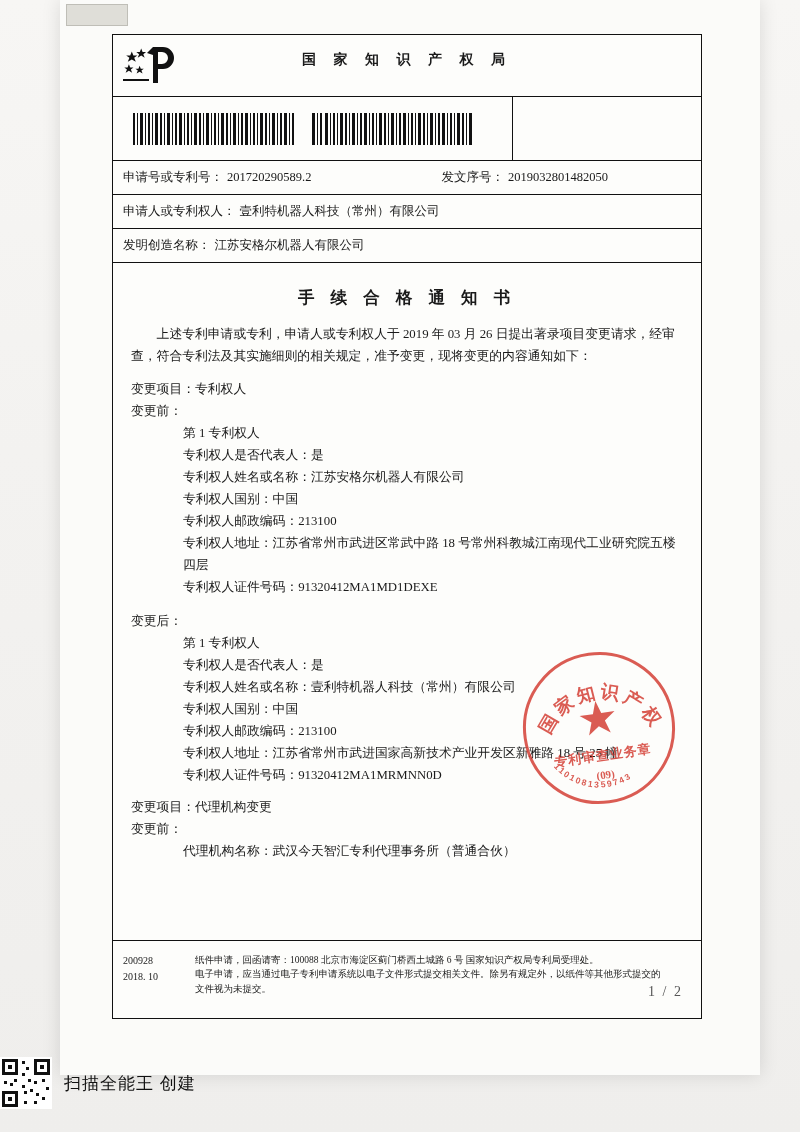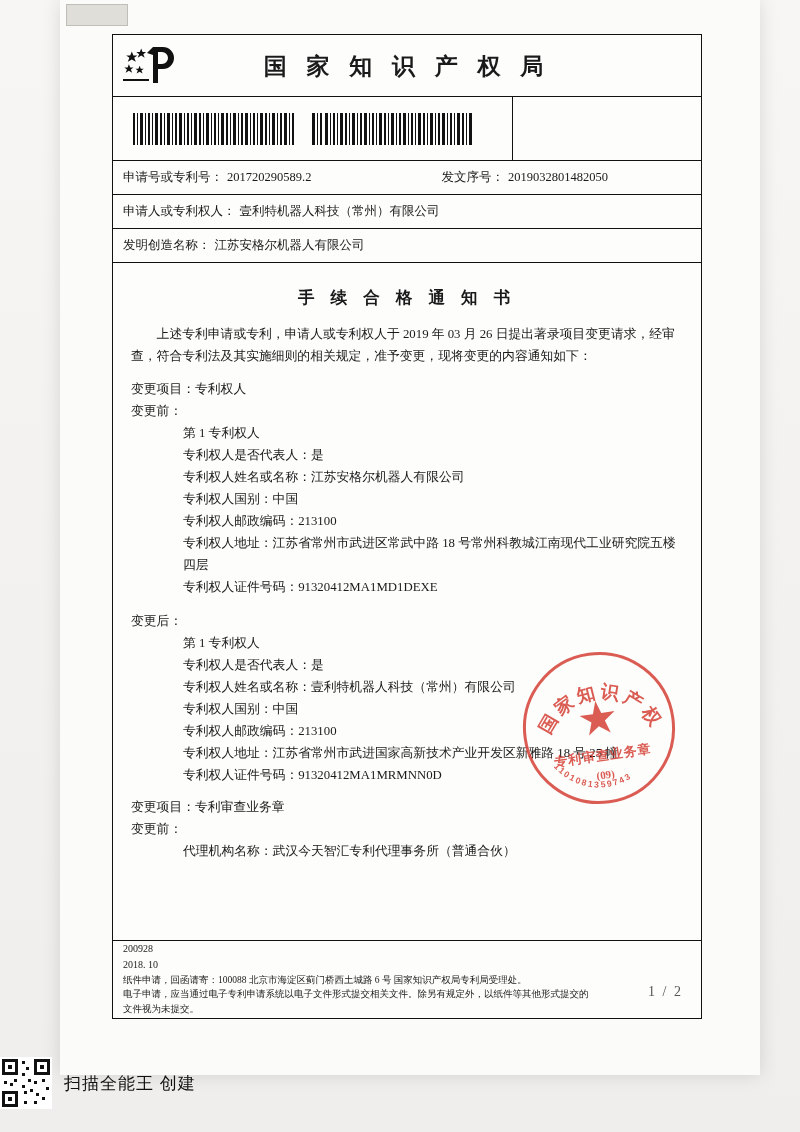--- a/index.html
+++ b/index.html
@@ -32,21 +32,21 @@
     left: 112px; top: 34px;
     width: 590px; height: 985px;
     border: 1.6px solid #111;
     background: #fdfdfb;
   }
   
   .hdr { height: 62px; border-bottom: 1.6px solid #111; position: relative; }
   .logo { position:absolute; left:10px; top:8px; width:64px; height:46px; }
   .hdr-title {
     position:absolute; left:0; right:0; top:16px;
-    text-align:center; font-size: 23px; letter-spacing: 7px;
+    text-align:center; font-size: 14px; letter-spacing: 7px;
     font-weight: 700; font-family: "Liberation Serif", serif;
   }
   
   .addr-row { display:flex; border-bottom:1.6px solid #111; height: 145px; }
   .addr-left { width: 400px; border-right: 1.6px solid #111; padding: 16px 12px 0 26px; }
   .postcode { font-size: 17px; font-weight: 700; letter-spacing: 1px; margin-bottom: 8px; }
   .addr-lines { font-size: 12.5px; line-height: 1.65; }
   .addr-lines div:nth-child(2), .addr-lines div:nth-child(3) { text-align:center; padding-right: 30px;}
   .addr-right { flex:1; padding: 12px 0 0 16px; position: relative; }
   .issue-label { font-size: 12.5px; }
@@ -90,22 +90,21 @@
   .seal .num { position:absolute; left:0; right:0; bottom: 20px; text-align:center; color:#d3392f; font-size: 11px; font-weight:700;}
 
   
   .footer {
     position:absolute; left:0; right:0; bottom:0;
     border-top: 1.6px solid #111;
     height: 78px;
     display:flex;
     font-size: 9.5px;
     line-height: 1.5;
-    padding: 0 10px 0 10px;
-    flex-direction: column;
+    padding: 12px 10px 0 10px;
   }
   .fcode { width: 72px; font-size: 10px; line-height:1.6; }
   .ftext { flex:1; padding-right: 8px; }
   .fpage { position:absolute; right: 18px; bottom: 16px; font-size: 14px; letter-spacing:2px; color:#555; }
 
   
   .wm { position:absolute; left:0; right:0; bottom: 18px; height: 62px; display:flex; align-items:center; justify-content:flex-start; gap:12px; }
   .qr { width: 52px; height: 52px; }
   .wm-text { font-size: 17px; color:#111; font-family:"Liberation Sans", sans-serif; letter-spacing: 1px;}
 </style>
@@ -271,21 +270,21 @@
           <div>专利权人是否代表人：是</div>
           <div>专利权人姓名或名称：壹利特机器人科技（常州）有限公司</div>
           <div>专利权人国别：中国</div>
           <div>专利权人邮政编码：213100</div>
           <div>专利权人地址：江苏省常州市武进国家高新技术产业开发区新雅路 18 号 25 幢</div>
           <div>专利权人证件号码：91320412MA1MRMNN0D</div>
         </div>
       </div>
 
       <div class="sec">
-        <span class="k">变更项目：专利审查业务章</span>
+        <span class="k">变更项目：代理机构变更</span>
         <span class="k">变更前：</span>
         <div class="ind1">
           <div>代理机构名称：武汉今天智汇专利代理事务所（普通合伙）</div>
         </div>
       </div>
 
       <div class="seal">
         <svg class="arc" viewBox="0 0 152 152">
           <defs>
             <path id="arcTop" d="M 20 88 A 58 58 0 0 1 132 88" fill="none"></path>

